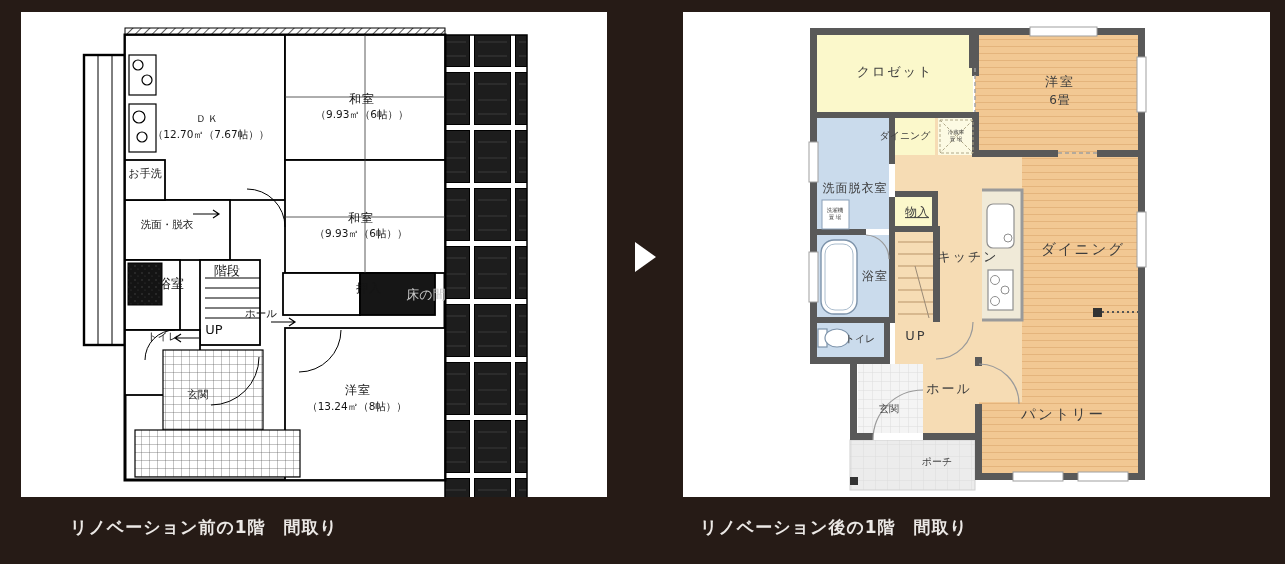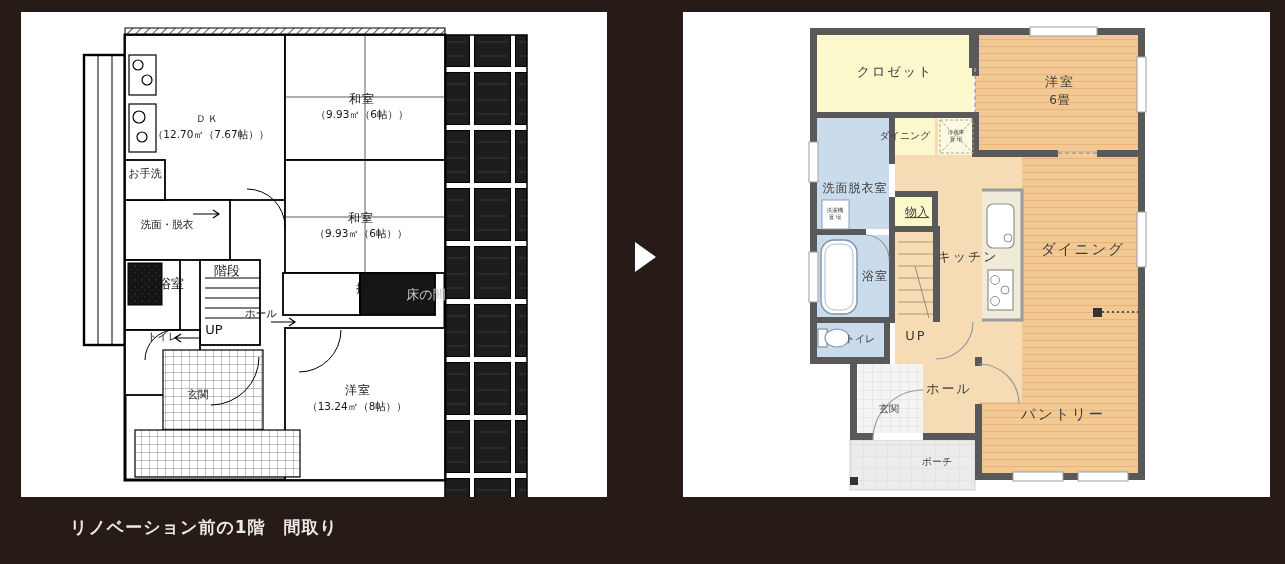--- a/index.html
+++ b/index.html
@@ -305,14 +305,15 @@
     <div class="lbl a13" style="left:233px;top:324px;">UP</div>
     <div class="lbl a13" style="left:285px;top:245px;">キッチン</div>
     <div class="lbl a14" style="left:400px;top:237px;">ダイニング</div>
     <div class="lbl a13" style="left:266px;top:377px;">ホール</div>
     <div class="lbl a10" style="left:206px;top:397px;">玄関</div>
     <div class="lbl a10" style="left:254px;top:450px;">ポーチ</div>
     <div class="lbl a14" style="left:380px;top:402px;">パントリー</div>
   </section>
 
   <div class="caption caption-before">リノベーション前の1階　間取り</div>
+  <div class="caption caption-after">リノベーション後の1階　間取り</div>
 
 </div>
 
 </body></html>

